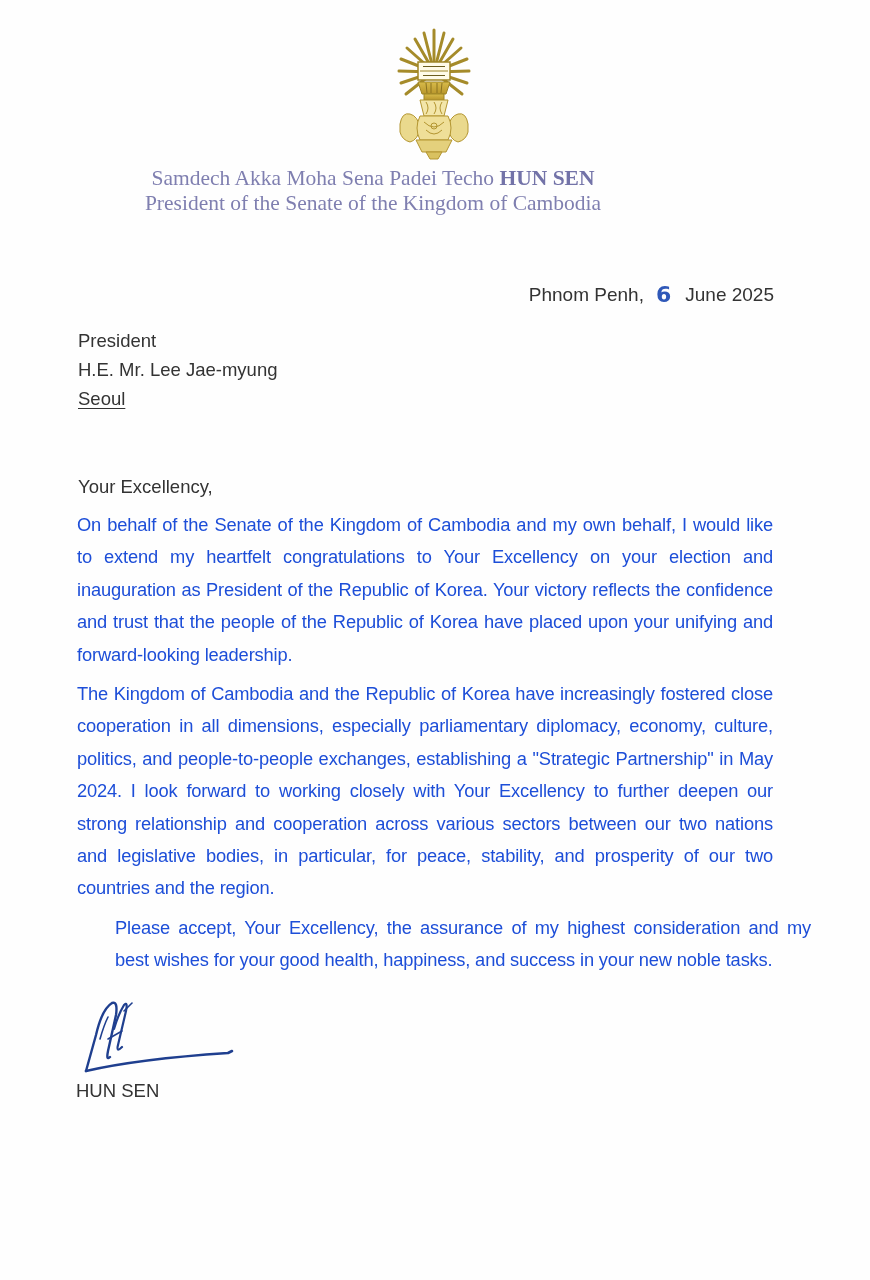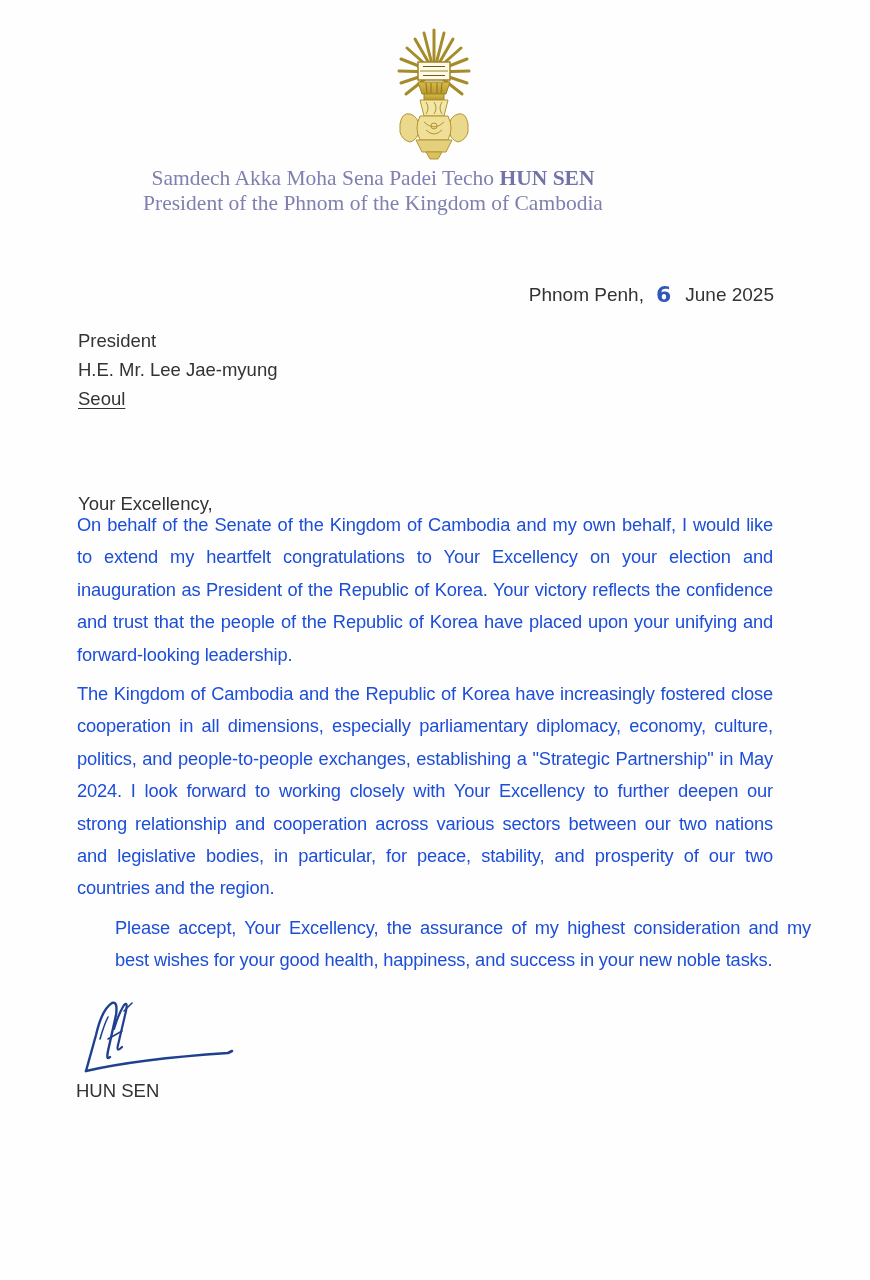--- a/index.html
+++ b/index.html
@@ -66,21 +66,21 @@
       line-height: 29px;
       color: #333;
     }
     .recipient .city {
       text-decoration: underline;
       text-underline-offset: 3px;
     }
     .salutation {
       position: absolute;
       left: 78px;
-      top: 493px;
+      top: 476px;
       font-size: 18.5px;
       color: #333;
     }
     .body-text {
       position: absolute;
       left: 77px;
       width: 696px;
       font-size: 18.3px;
       line-height: 32.4px;
       text-align: justify;
@@ -170,21 +170,21 @@
     </g>
     <path d="M20 112 L56 112 L50 124 L26 124 Z" fill="#e4d07c" stroke="#b39530" stroke-width="1"></path>
     <path d="M30 124 L46 124 L42 131 L34 131 Z" fill="#d9c160" stroke="#b39530" stroke-width="1"></path>
   </svg>
 
   <div class="letterhead">
     <div class="line1">
       <span>Samdech Akka Moha Sena Padei Techo</span>
       <span class="name-strong">HUN SEN</span>
     </div>
-    <div>President of the Phnom of the Kingdom of Cambodia</div>
+    <div>President of the Senate of the Kingdom of Cambodia</div>
   </div>
 
   <div class="dateline">
     <span>Phnom Penh,</span><span class="day">6</span><span>June 2025</span>
   </div>
 
   <div class="recipient">
     <div>President</div>
     <div>H.E. Mr. Lee Jae-myung</div>
     <div><span class="city">Seoul</span></div>

